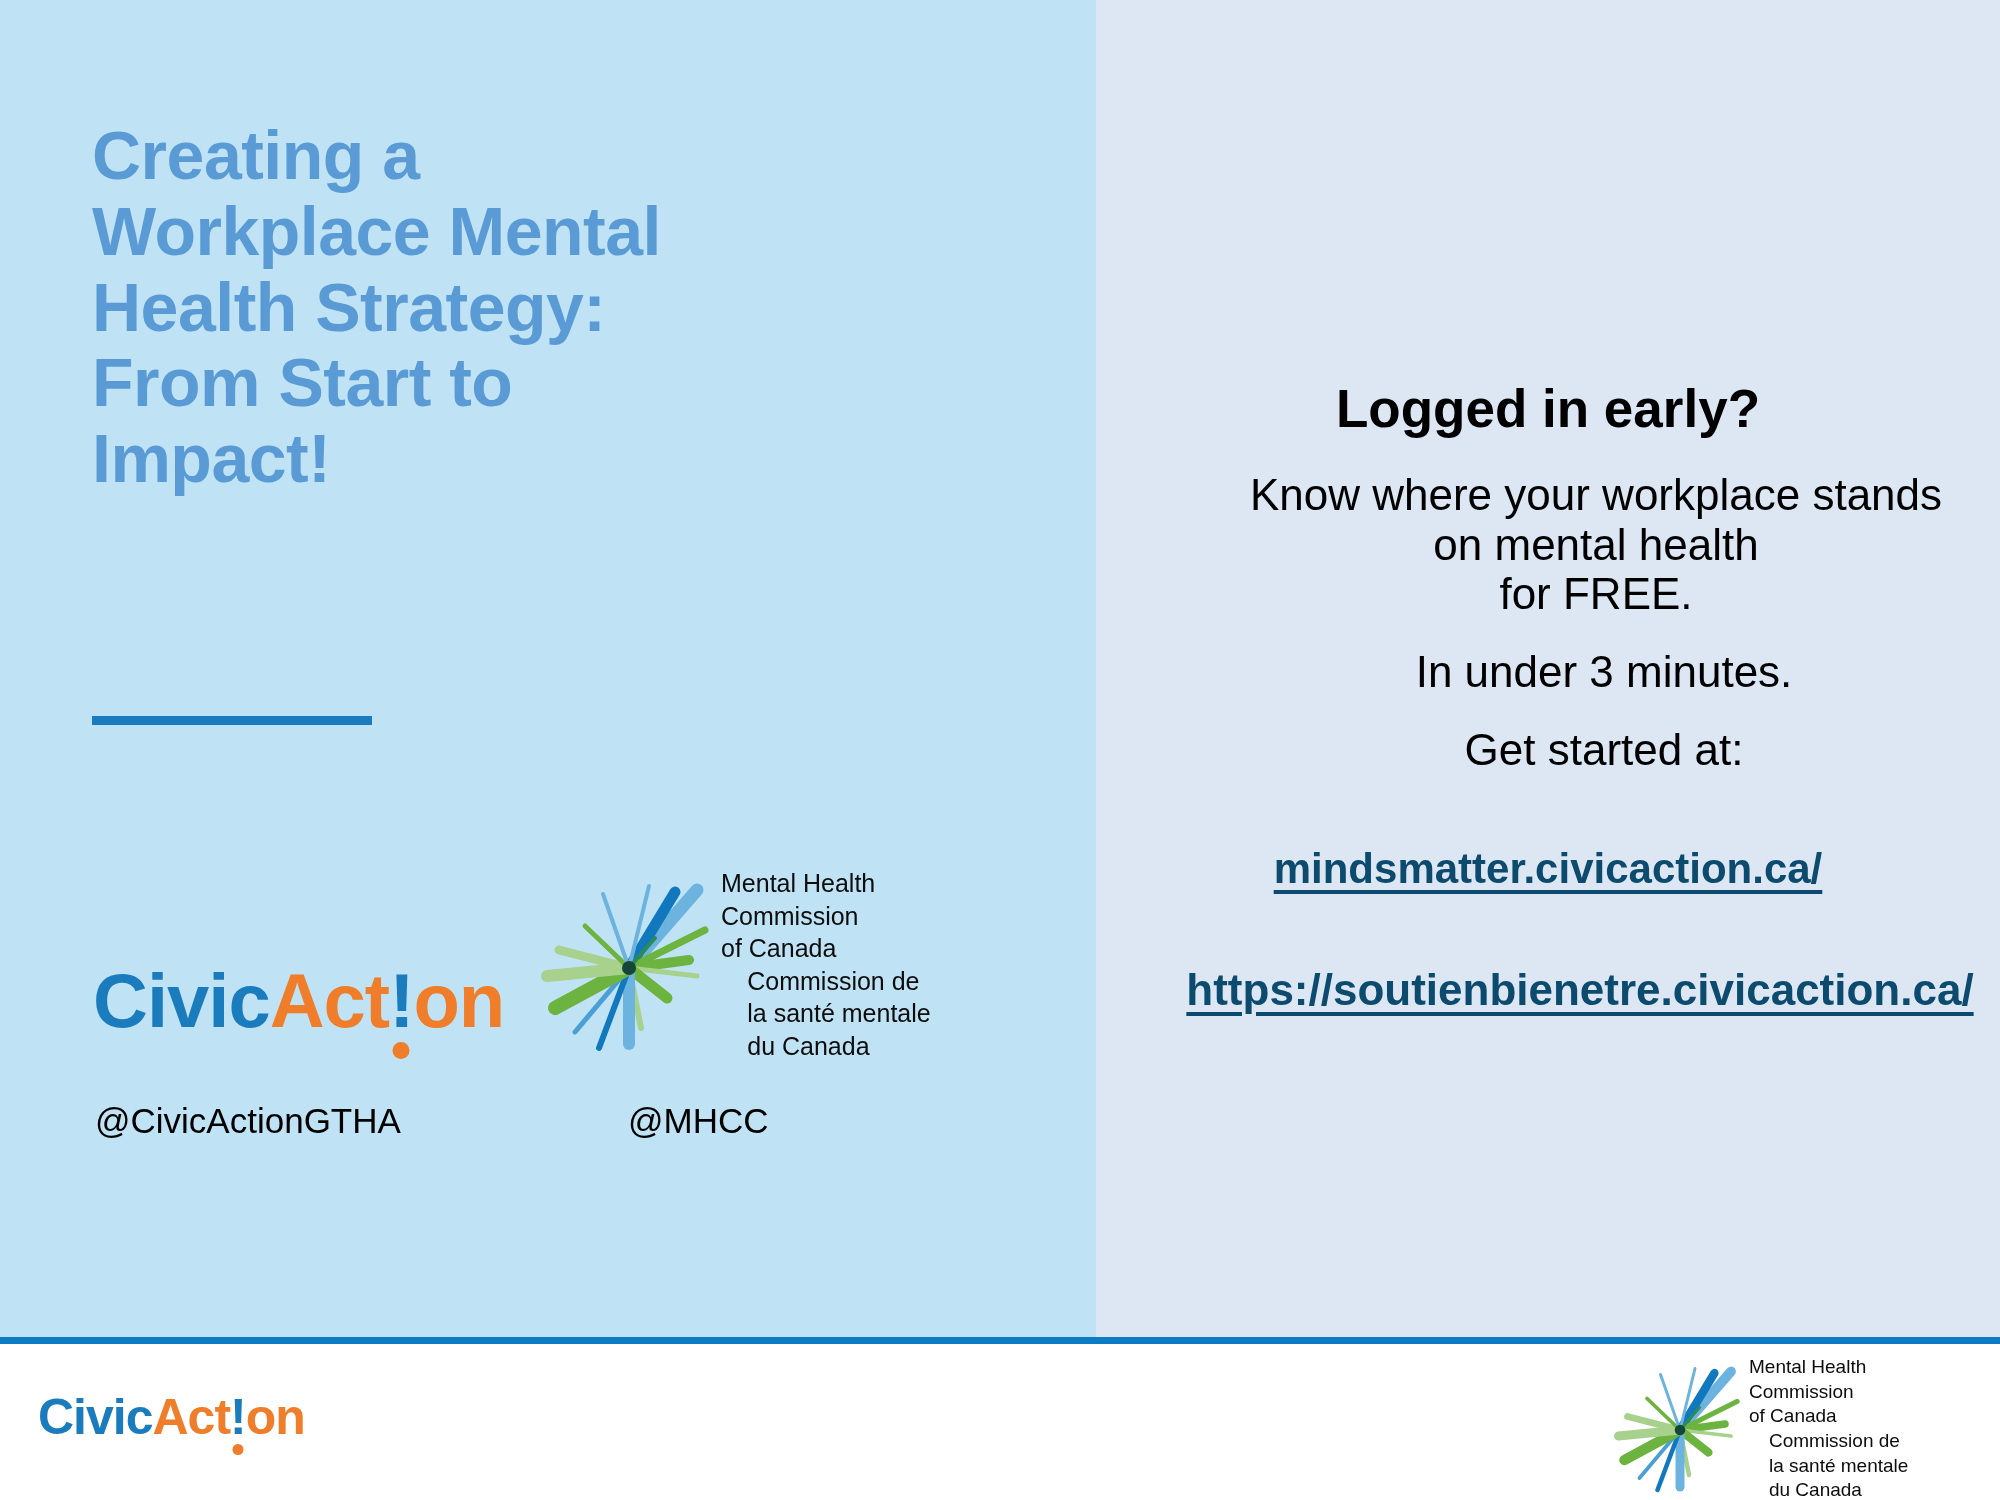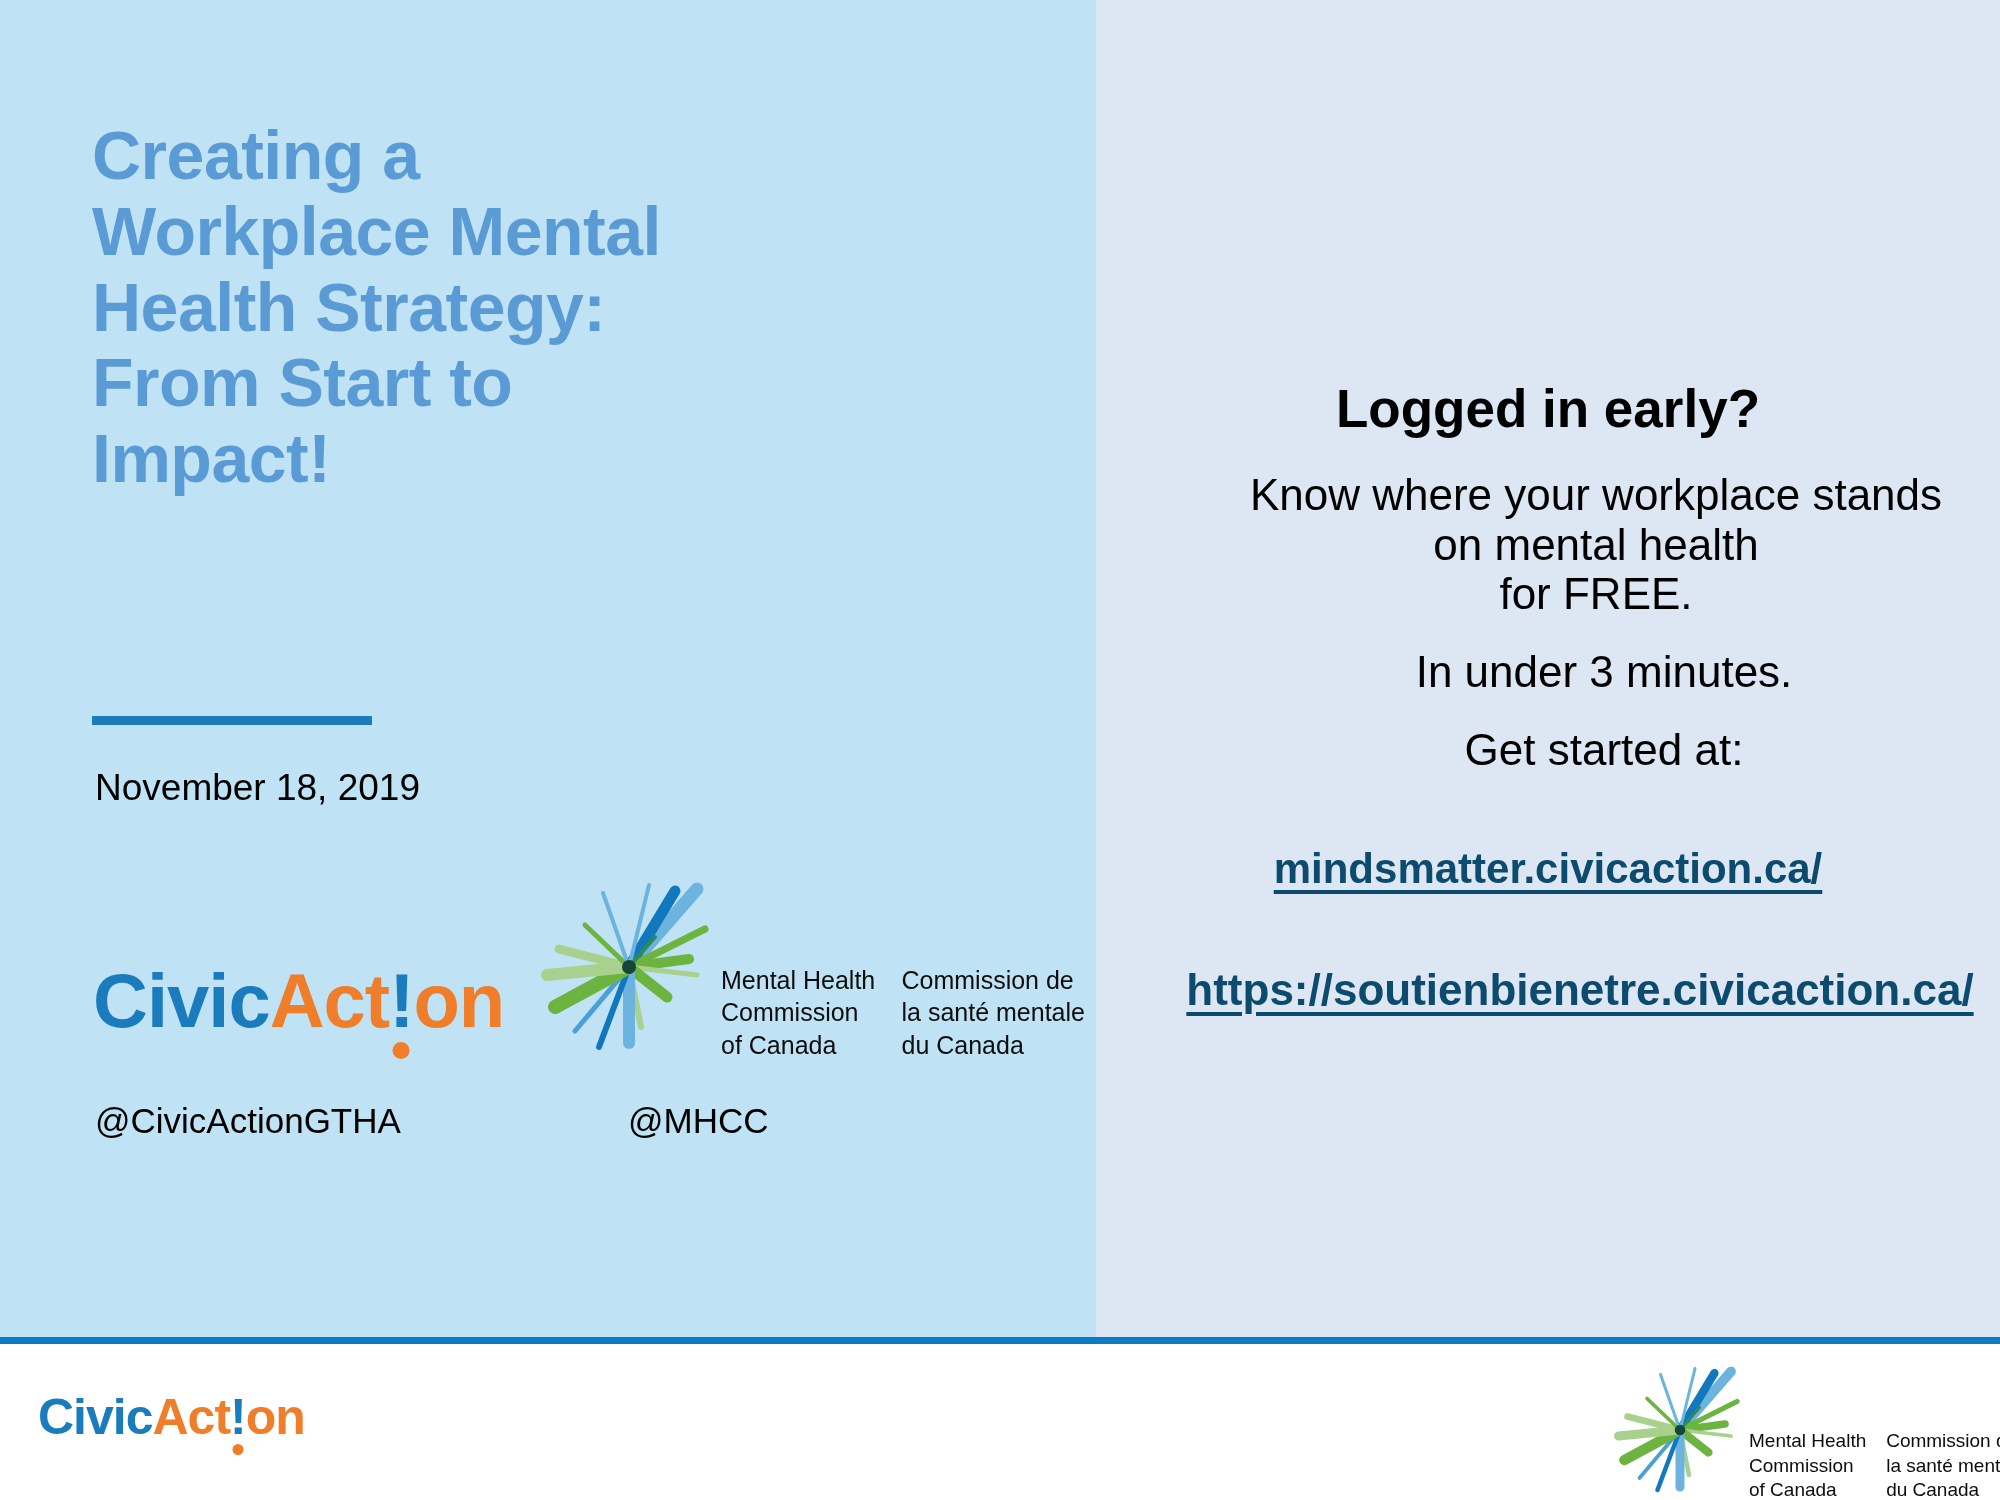--- a/index.html
+++ b/index.html
@@ -113,21 +113,21 @@
   }
   
   .mhcc {
     position: absolute;
     display: flex;
     align-items: flex-end;
   }
   .mhcc-burst { flex: 0 0 auto; }
   .mhcc-text {
     display: flex;
-    flex-direction: row;
+    flex-direction: column;
     color: #0d0d0d;
     line-height: 1.30;
     white-space: nowrap;
   }
   .mhcc-col { display: block; }
   .mhcc-col.fr { margin-left: 1.05em; }
   .mhcc-line { display: block; }
 
   .mhcc-main {
     left: 529px;
@@ -216,21 +216,20 @@
   <div class="title">
     <span class="title-line">Creating a</span>
     <span class="title-line">Workplace Mental</span>
     <span class="title-line">Health Strategy:</span>
     <span class="title-line">From Start to</span>
     <span class="title-line">Impact!</span>
   </div>
 
   <div class="rule-accent"></div>
 
-  <div class="date">November 18, 2019</div>
 
   <div class="civicaction logo-civicaction">
     <span class="ca-civic">Civic</span><span class="ca-action">Act</span><span class="ca-i"><span>!</span><span class="ca-i-dot"></span></span><span class="ca-action">on</span>
   </div>
 
   <div class="mhcc mhcc-main">
     <span class="mhcc-burst">
       <svg width="200" height="200" viewBox="0 0 200 200" aria-hidden="true">
         <g stroke-linecap="round" fill="none">
           <line x1="100" y1="100" x2="168" y2="22" stroke="#6cb3e0" stroke-width="13"></line>

